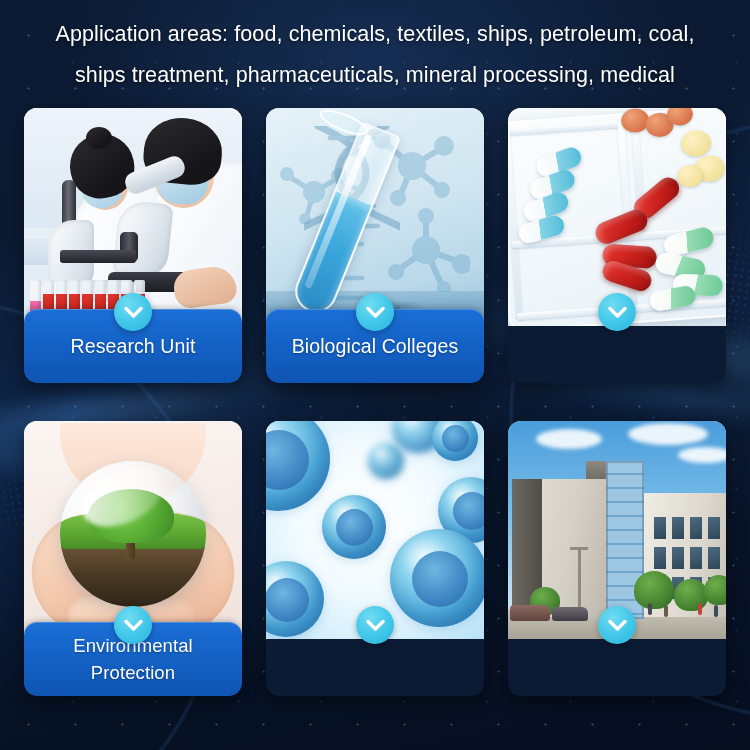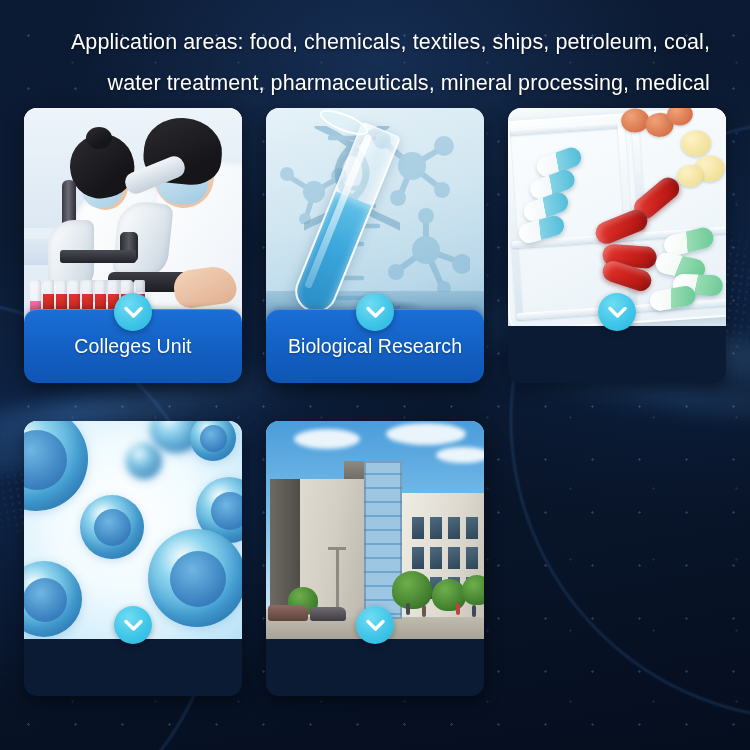--- a/index.html
+++ b/index.html
@@ -64,23 +64,23 @@
     border: 2px solid rgba(90,165,255,.22);
     border-radius: 50%;
     filter: blur(1px);
   }
   .arc-1 { left: -340px; top: 300px; width: 560px; height: 560px; }
   .arc-2 { right: -360px; top: 120px; width: 600px; height: 600px; }
 
   
   .header {
     position: absolute;
-    left: 0; top: 8px; width: 750px;
+    left: 0; top: 0; width: 750px;
     padding: 14px 40px 0 40px;
-    text-align: right;
+    text-align: center;
   }
   .header-line {
     color: #ffffff;
     font-size: 21.5px;
     line-height: 41px;
     letter-spacing: .1px;
     white-space: nowrap;
     text-shadow: 0 1px 3px rgba(0,0,0,.55);
   }
 
@@ -314,21 +314,21 @@
   <div class="bg-arc arc-2"></div>
   <div class="bg-streak streak-a"></div>
   <div class="bg-streak streak-b"></div>
   <div class="bg-streak streak-c"></div>
   <div class="bg-streak streak-d"></div>
   <div class="bg-mesh mesh-left"></div>
   <div class="bg-mesh mesh-right"></div>
 
   <div class="header">
     <div class="header-line">Application areas: food, chemicals, textiles, ships, petroleum, coal,</div>
-    <div class="header-line">water treatment, pharmaceuticals, mineral processing, medical</div>
+    <div class="header-line">ships treatment, pharmaceuticals, mineral processing, medical</div>
   </div>
 
   <div class="grid">
 
     <div class="card">
       <div class="card-photo">
         <div class="layer lab-bg"></div>
         <div class="layer lab-wall"></div>
         <div class="layer lab-bench"></div>
         <div class="layer coat coat-w"></div>
@@ -360,21 +360,21 @@
           <div class="tube"></div>
             <div class="tube"></div>
         </div>
       </div>
       <div class="badge">
         <svg width="19" height="13" viewBox="0 0 19 13" aria-hidden="true">
           <path d="M2 2.5 L9.5 10 L17 2.5" fill="none" stroke="#ffffff" stroke-width="3.4" stroke-linecap="round" stroke-linejoin="round"></path>
         </svg>
       </div>
       <div class="card-label">
-        <span class="card-label-text">Colleges Unit</span>
+        <span class="card-label-text">Research Unit</span>
       </div>
     </div>
 
     <div class="card">
       <div class="card-photo">
         <div class="layer bio-bg"></div>
         <div class="layer bio-floor"></div>
         <svg class="layer dna" viewBox="0 0 96 190">
           <g stroke="#4f8fb5" stroke-width="7" fill="none" stroke-linecap="round">
             <path d="M14 0 C 78 28, 78 66, 14 94 C -50 122, -50 160, 14 190"></path>
@@ -440,21 +440,21 @@
           <div class="tubehl"></div>
         </div>
         <div class="layer tubelip"></div>
       </div>
       <div class="badge">
         <svg width="19" height="13" viewBox="0 0 19 13" aria-hidden="true">
           <path d="M2 2.5 L9.5 10 L17 2.5" fill="none" stroke="#ffffff" stroke-width="3.4" stroke-linecap="round" stroke-linejoin="round"></path>
         </svg>
       </div>
       <div class="card-label">
-        <span class="card-label-text">Biological Research</span>
+        <span class="card-label-text">Biological Colleges</span>
       </div>
     </div>
 
     <div class="card">
       <div class="card-photo">
         <div class="layer pill-bg"></div>
         <div class="layer pillbox">
           <div class="cellwall" style="left:8px;top:8px;width:120px;height:6px;"></div>
           <div class="cellwall" style="left:8px;top:8px;width:6px;height:190px;"></div>
           <div class="cellwall" style="left:122px;top:8px;width:7px;height:190px;"></div>
@@ -485,20 +485,44 @@
           <div class="tablet tab-yellow" style="left:178px;top:56px;width:26px;height:22px;"></div>
         </div>
       </div>
       <div class="badge">
         <svg width="19" height="13" viewBox="0 0 19 13" aria-hidden="true">
           <path d="M2 2.5 L9.5 10 L17 2.5" fill="none" stroke="#ffffff" stroke-width="3.4" stroke-linecap="round" stroke-linejoin="round"></path>
         </svg>
       </div>
     </div>
 
+    <div class="card two-line">
+      <div class="card-photo">
+        <div class="layer env-bg"></div>
+        <div class="layer fingers-top"></div>
+        <div class="layer palm palm-l"></div>
+        <div class="layer palm palm-r"></div>
+        <div class="layer palm" style="left:44px;top:176px;width:130px;height:44px;border-radius:28px 28px 40px 40px;"></div>
+        <div class="layer globe">
+          <div class="globe-soil"></div>
+          <div class="globe-grass"></div>
+          <div class="tree-trunk"></div>
+          <div class="tree-crown"></div>
+          <div class="globe-shine"></div>
+        </div>
+      </div>
+      <div class="badge">
+        <svg width="19" height="13" viewBox="0 0 19 13" aria-hidden="true">
+          <path d="M2 2.5 L9.5 10 L17 2.5" fill="none" stroke="#ffffff" stroke-width="3.4" stroke-linecap="round" stroke-linejoin="round"></path>
+        </svg>
+      </div>
+      <div class="card-label">
+        <span class="card-label-text">Environmental Protection</span>
+      </div>
+    </div>
 
     <div class="card">
       <div class="card-photo">
         <div class="layer vir-bg"></div>
         <div class="cell" style="left:-40px;top:-14px;width:104px;height:104px;">
             <div class="cell-core"></div>
           </div>
         <div class="cell cell-blur" style="left:102px;top:22px;width:36px;height:36px;"></div>
         <div class="cell cell-blur" style="left:126px;top:-16px;width:52px;height:48px;"></div>
         <div class="cell" style="left:166px;top:-6px;width:46px;height:46px;">

